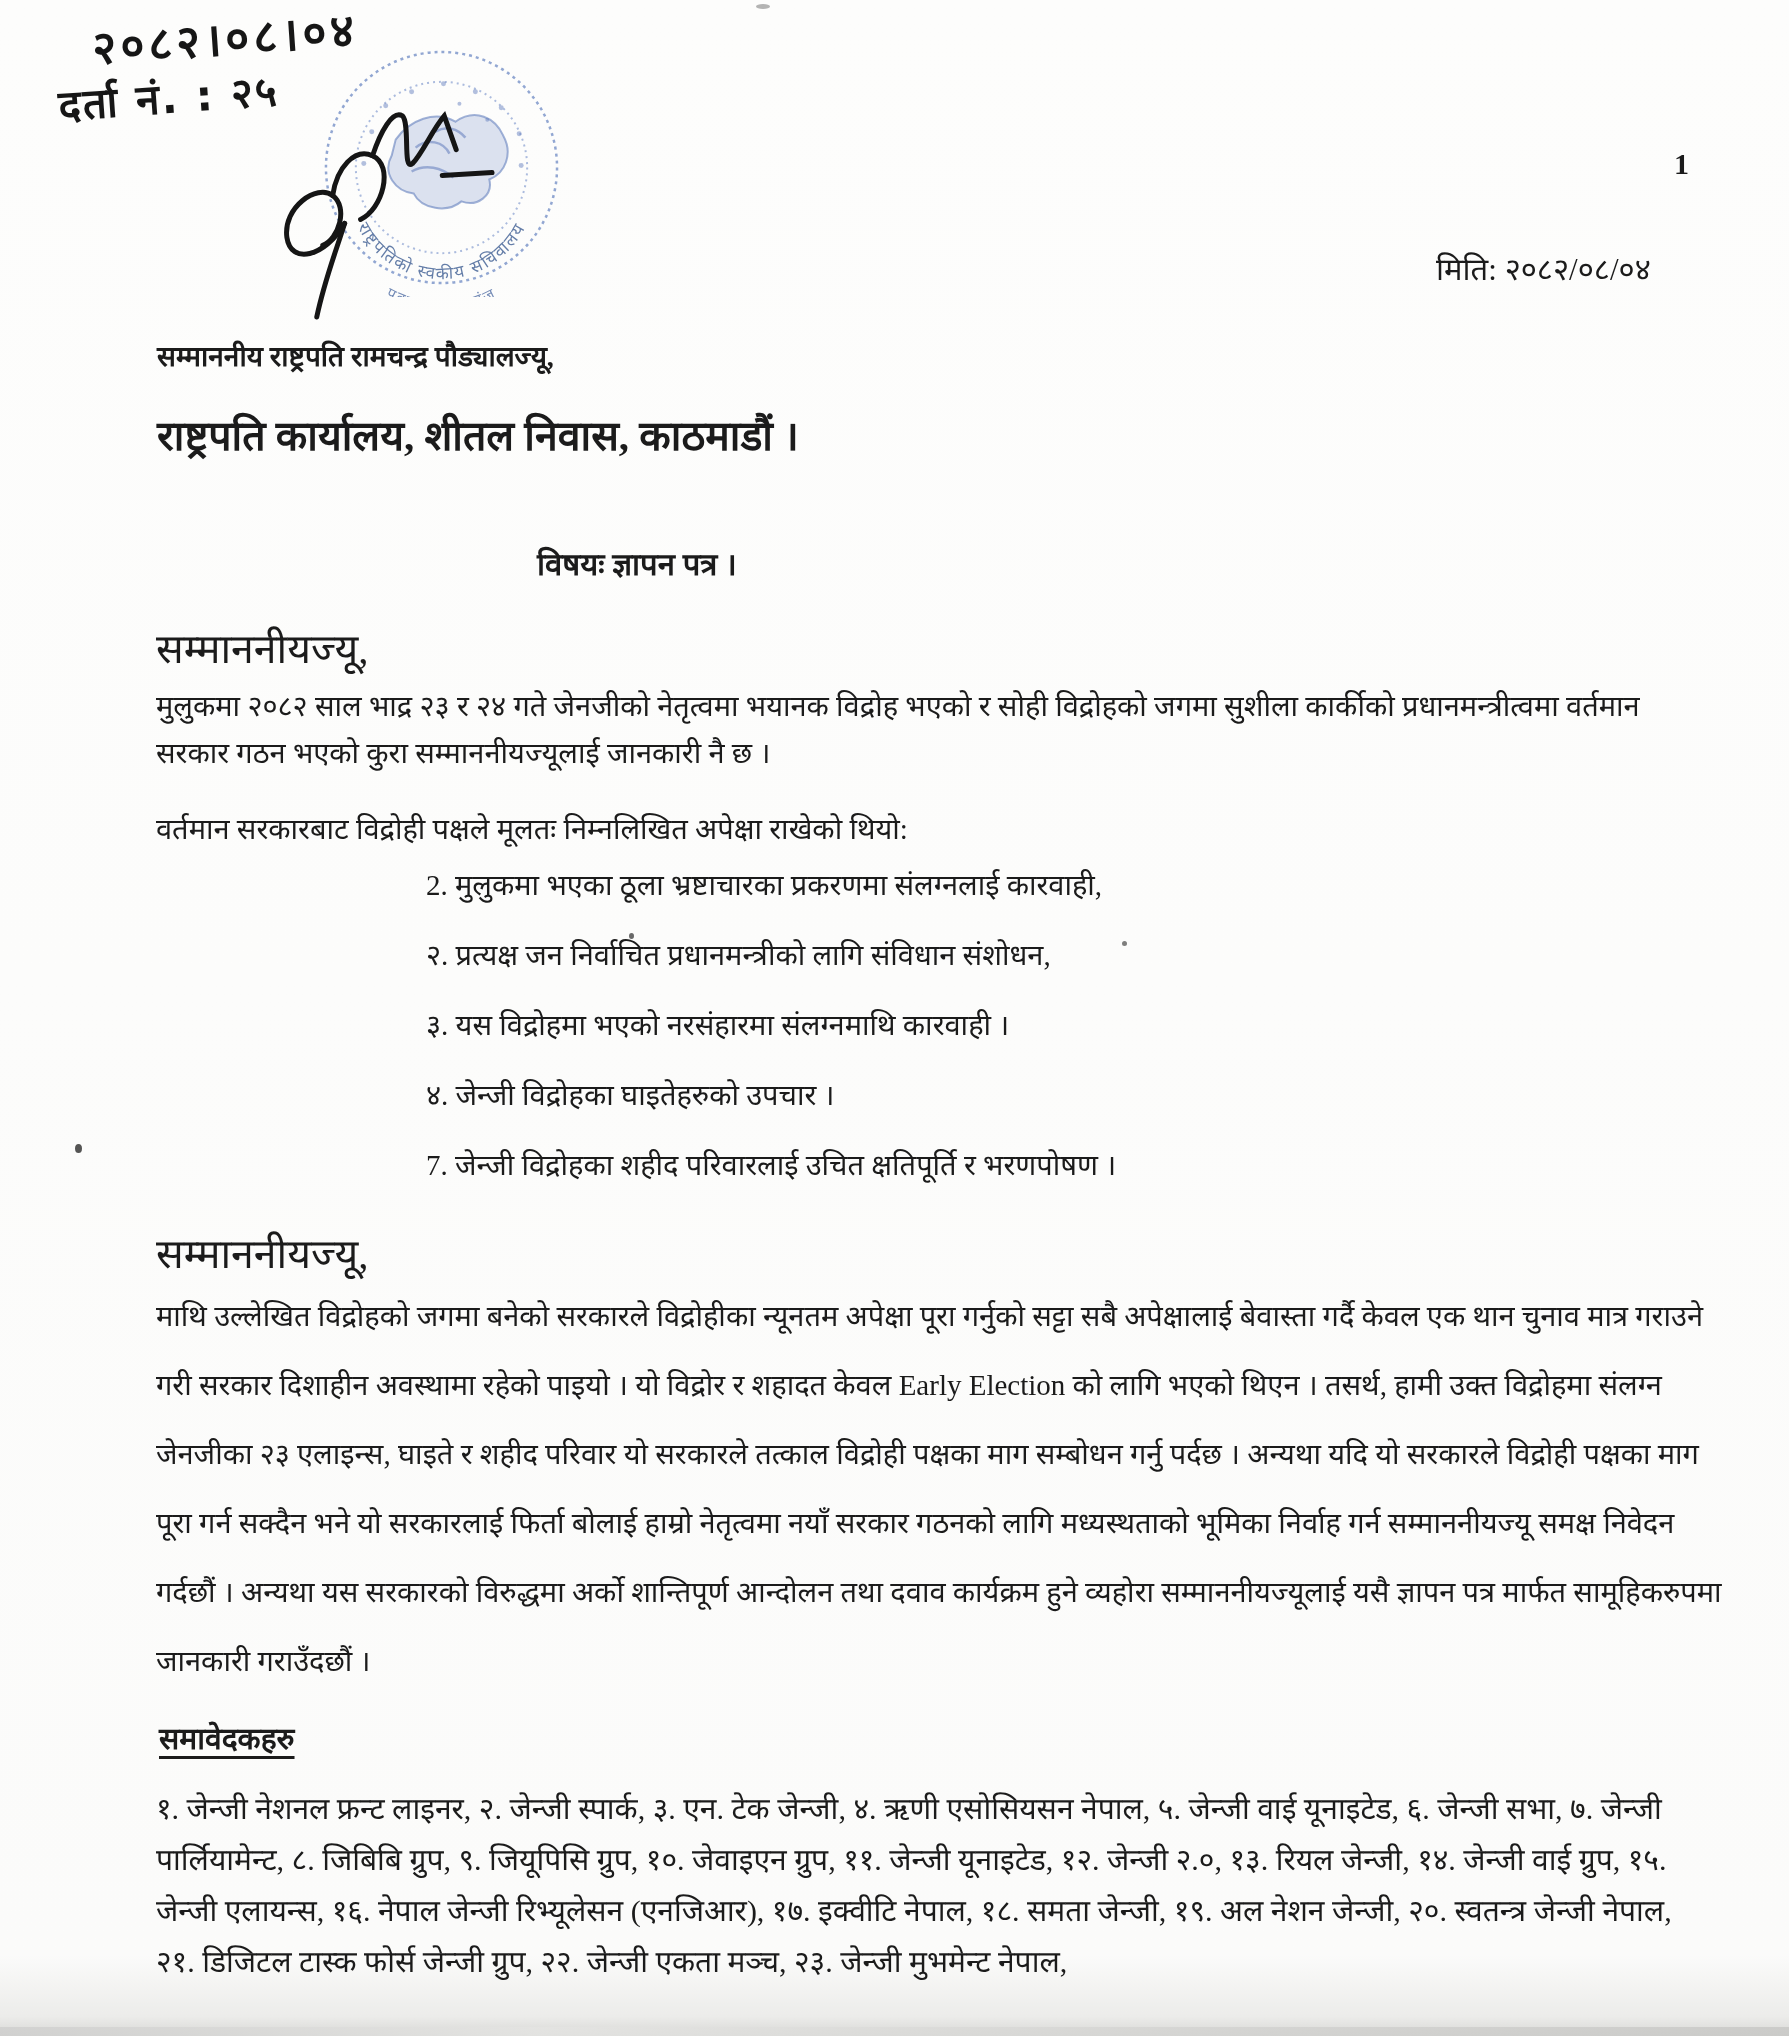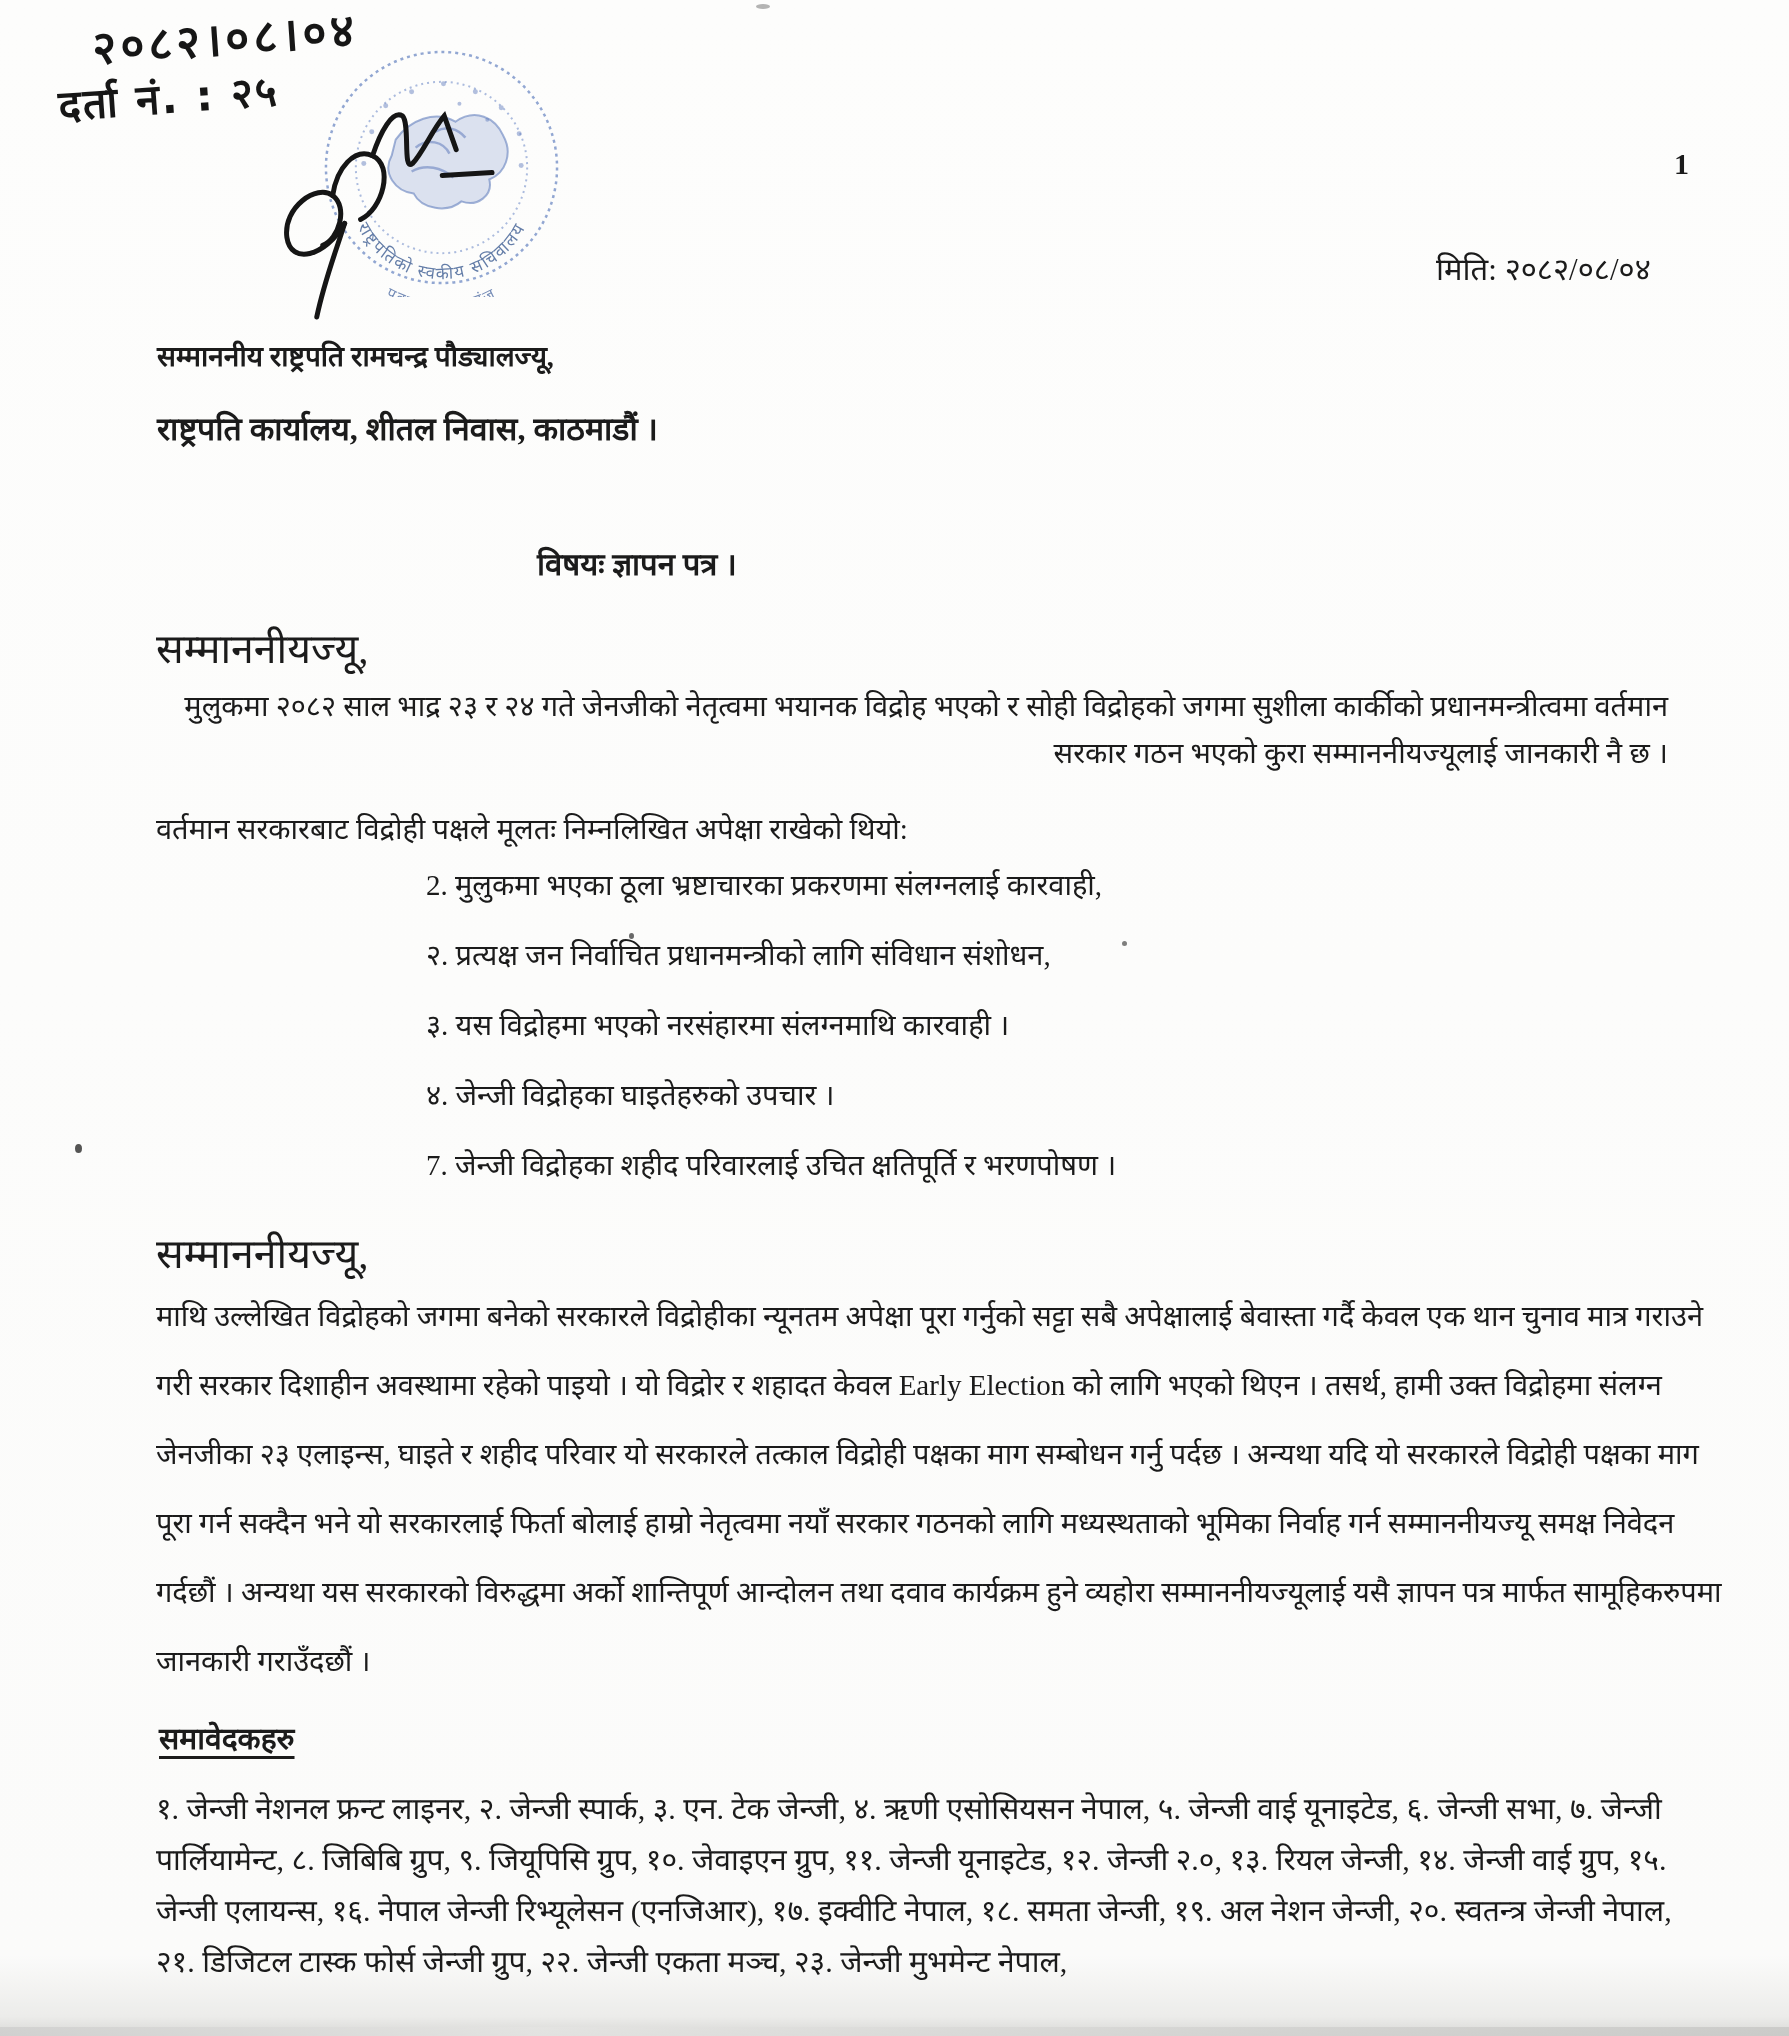--- a/index.html
+++ b/index.html
@@ -17,27 +17,27 @@
     font-family:"DejaVu Sans",sans-serif;
     font-weight:600;color:#161616;
     transform:rotate(-4deg);
     white-space:nowrap;
   }
   .hand-date{left:92px;top:6px;font-size:46px;letter-spacing:4px;}
   .hand-reg{left:58px;top:68px;font-size:42px;letter-spacing:2px;}
   .pagenum{left:1674px;top:147px;font-size:30px;font-weight:bold;}
   .dateline{left:1436px;top:247px;font-size:31px;font-weight:400;white-space:nowrap;}
   .addr1{left:157px;top:336px;font-size:28px;font-weight:600;white-space:nowrap;}
-  .addr2{left:157px;top:406px;font-size:32px;font-weight:600;white-space:nowrap;}
+  .addr2{left:157px;top:406px;font-size:41px;font-weight:600;white-space:nowrap;}
   .subject{left:537px;top:542px;font-size:31px;font-weight:bold;white-space:nowrap;}
   .salutation{font-size:41px;font-weight:normal;white-space:nowrap;}
   .sal1{left:156px;top:619px;}
   .sal2{left:156px;top:1224px;}
   .para{font-size:29px;line-height:47px;text-align:left;}
-  .para1{left:156px;top:683px;width:1512px;text-align:right;}
+  .para1{left:156px;top:683px;width:1512px;}
   .expect-intro{left:156px;top:808px;font-size:29px;white-space:nowrap;}
   .expect-list{left:426px;top:864px;width:1095px;font-size:29px;}
   .expect-list .item{height:70px;white-space:nowrap;}
   .para2{left:156px;top:1282px;width:1572px;line-height:69px;}
   .sig-heading{left:159px;top:1717px;font-size:30px;font-weight:bold;text-decoration:underline;text-underline-offset:7px;white-space:nowrap;}
   .signatories{left:156px;top:1783px;width:1557px;font-size:30px;line-height:51px;}
   .speck{background:#2a2a2a;border-radius:50%;}
   .edge-smudge{left:0;top:2027px;width:1789px;height:10px;background:linear-gradient(90deg,#cfcfce 0%,#e4e4e2 30%,#d2d2d0 70%,#c8c8c6 100%);opacity:.85;}
 </style>
 </head>

